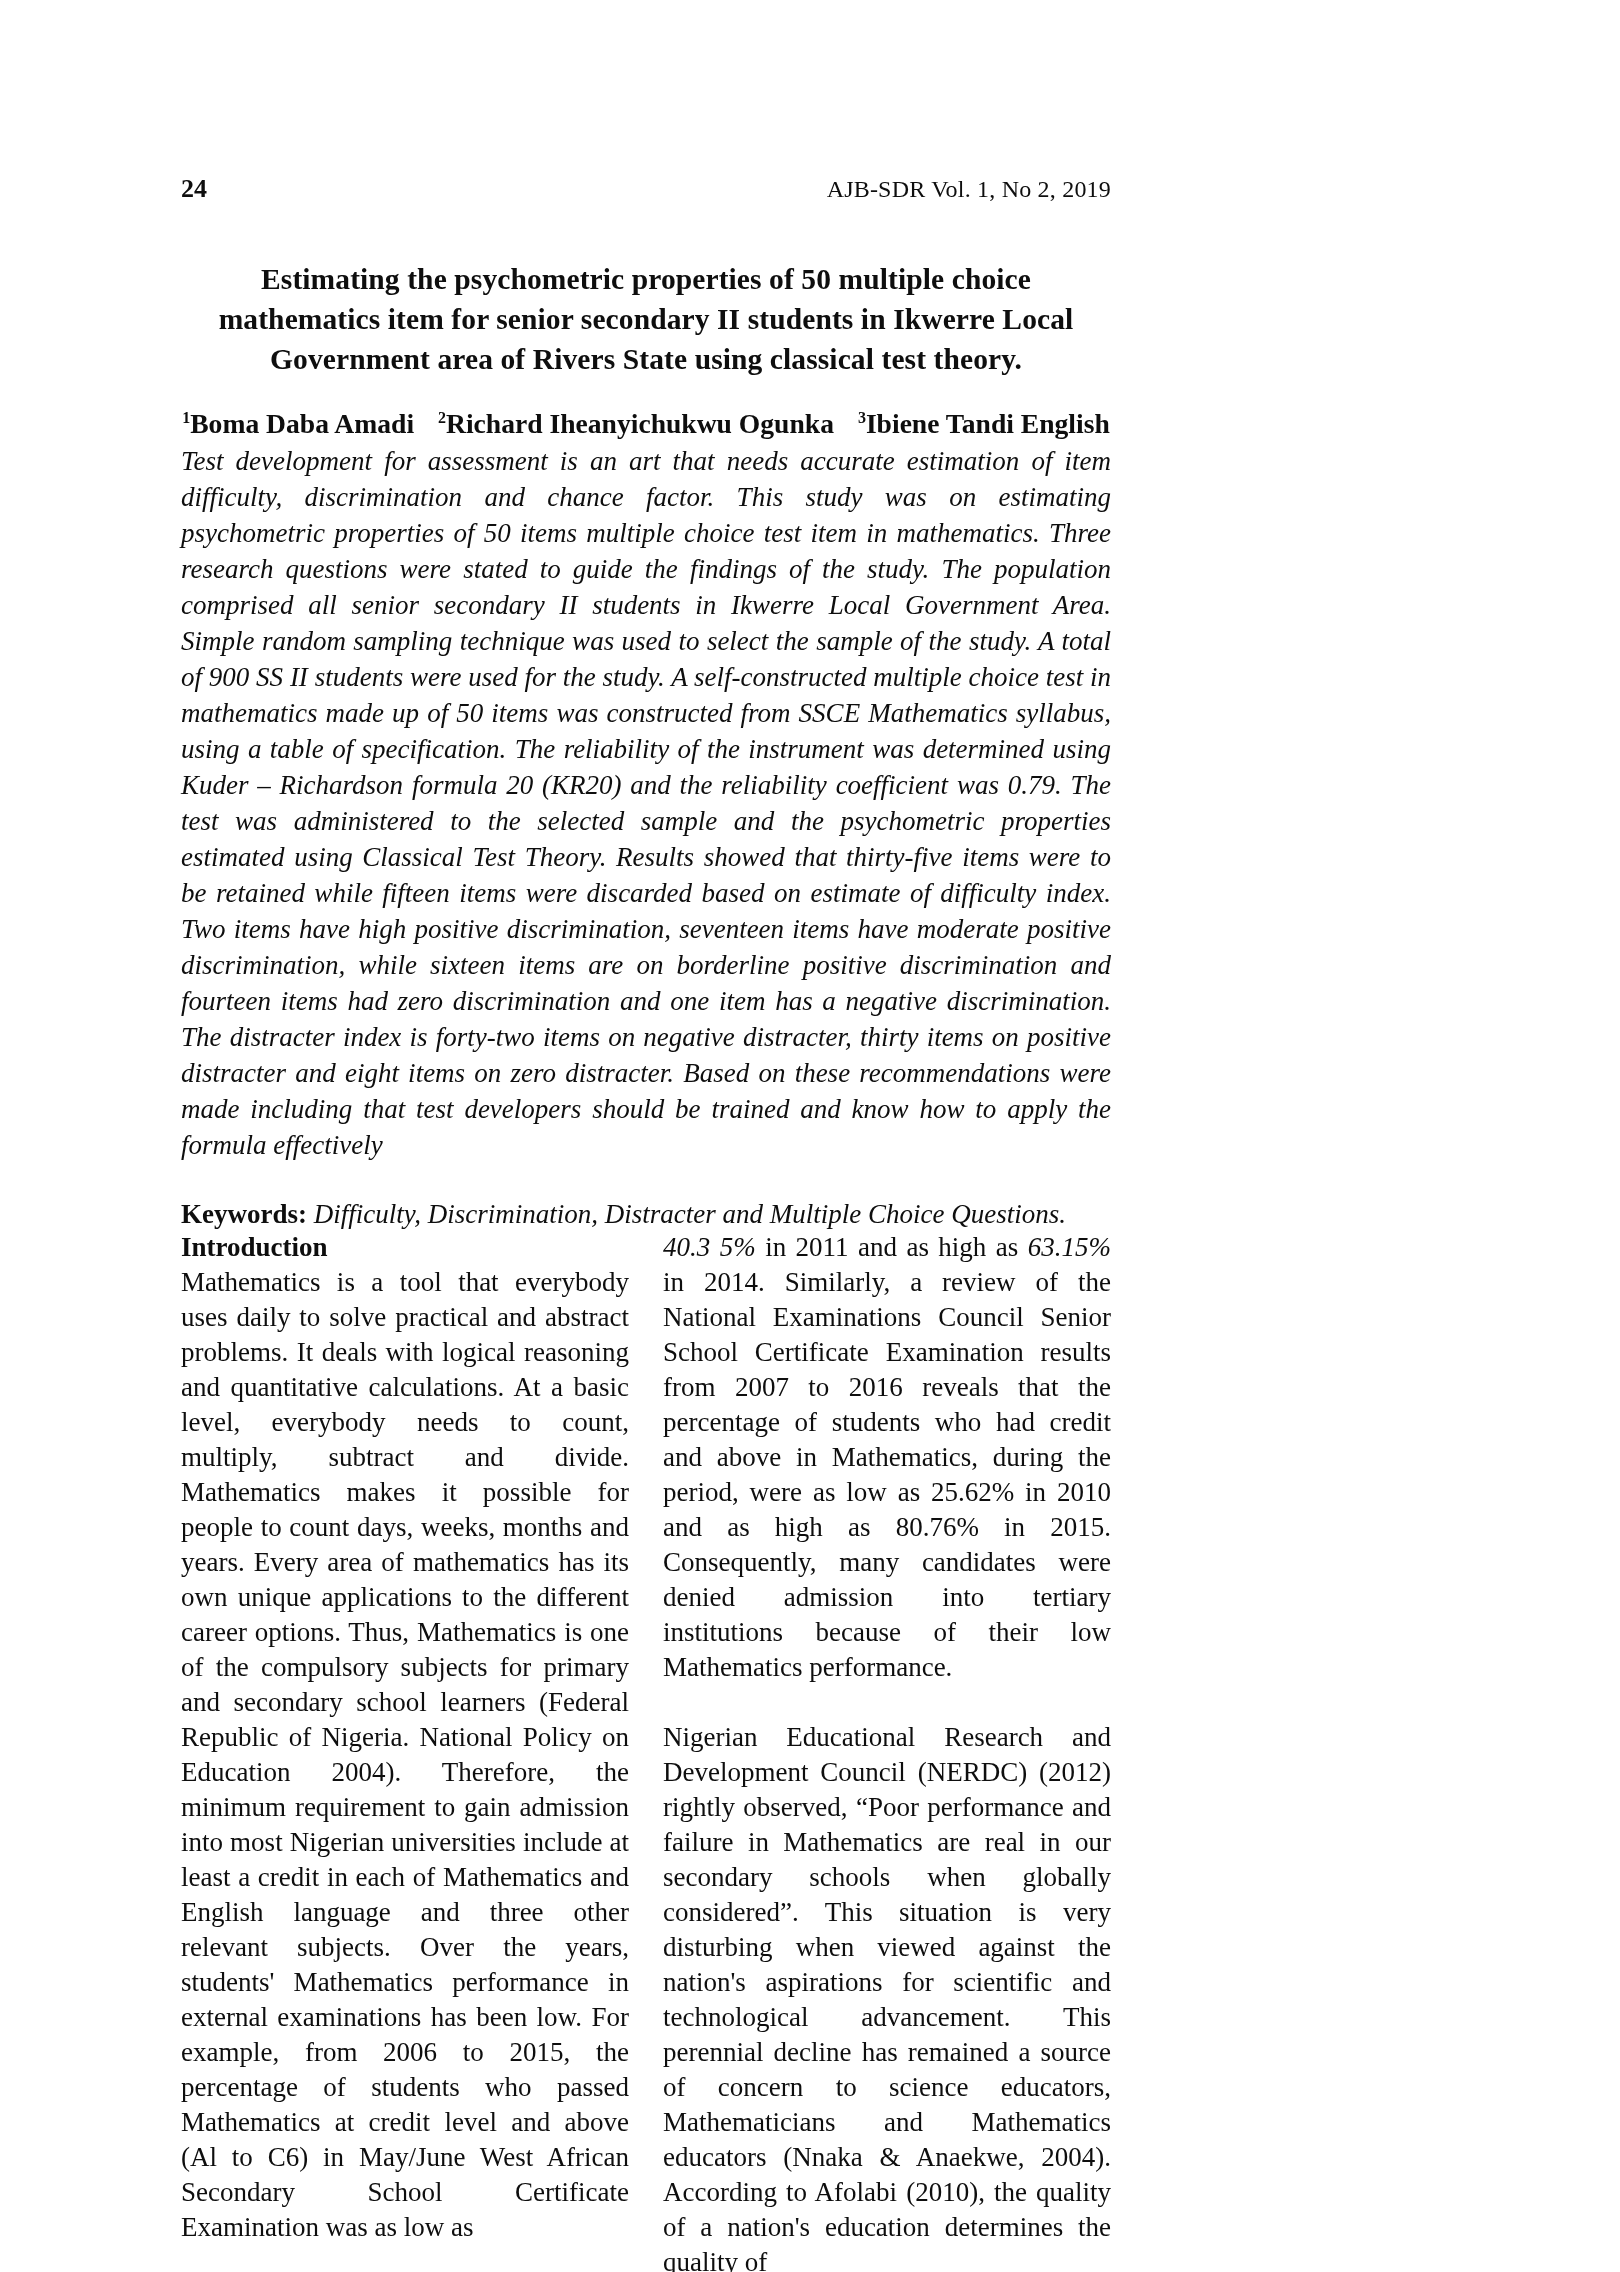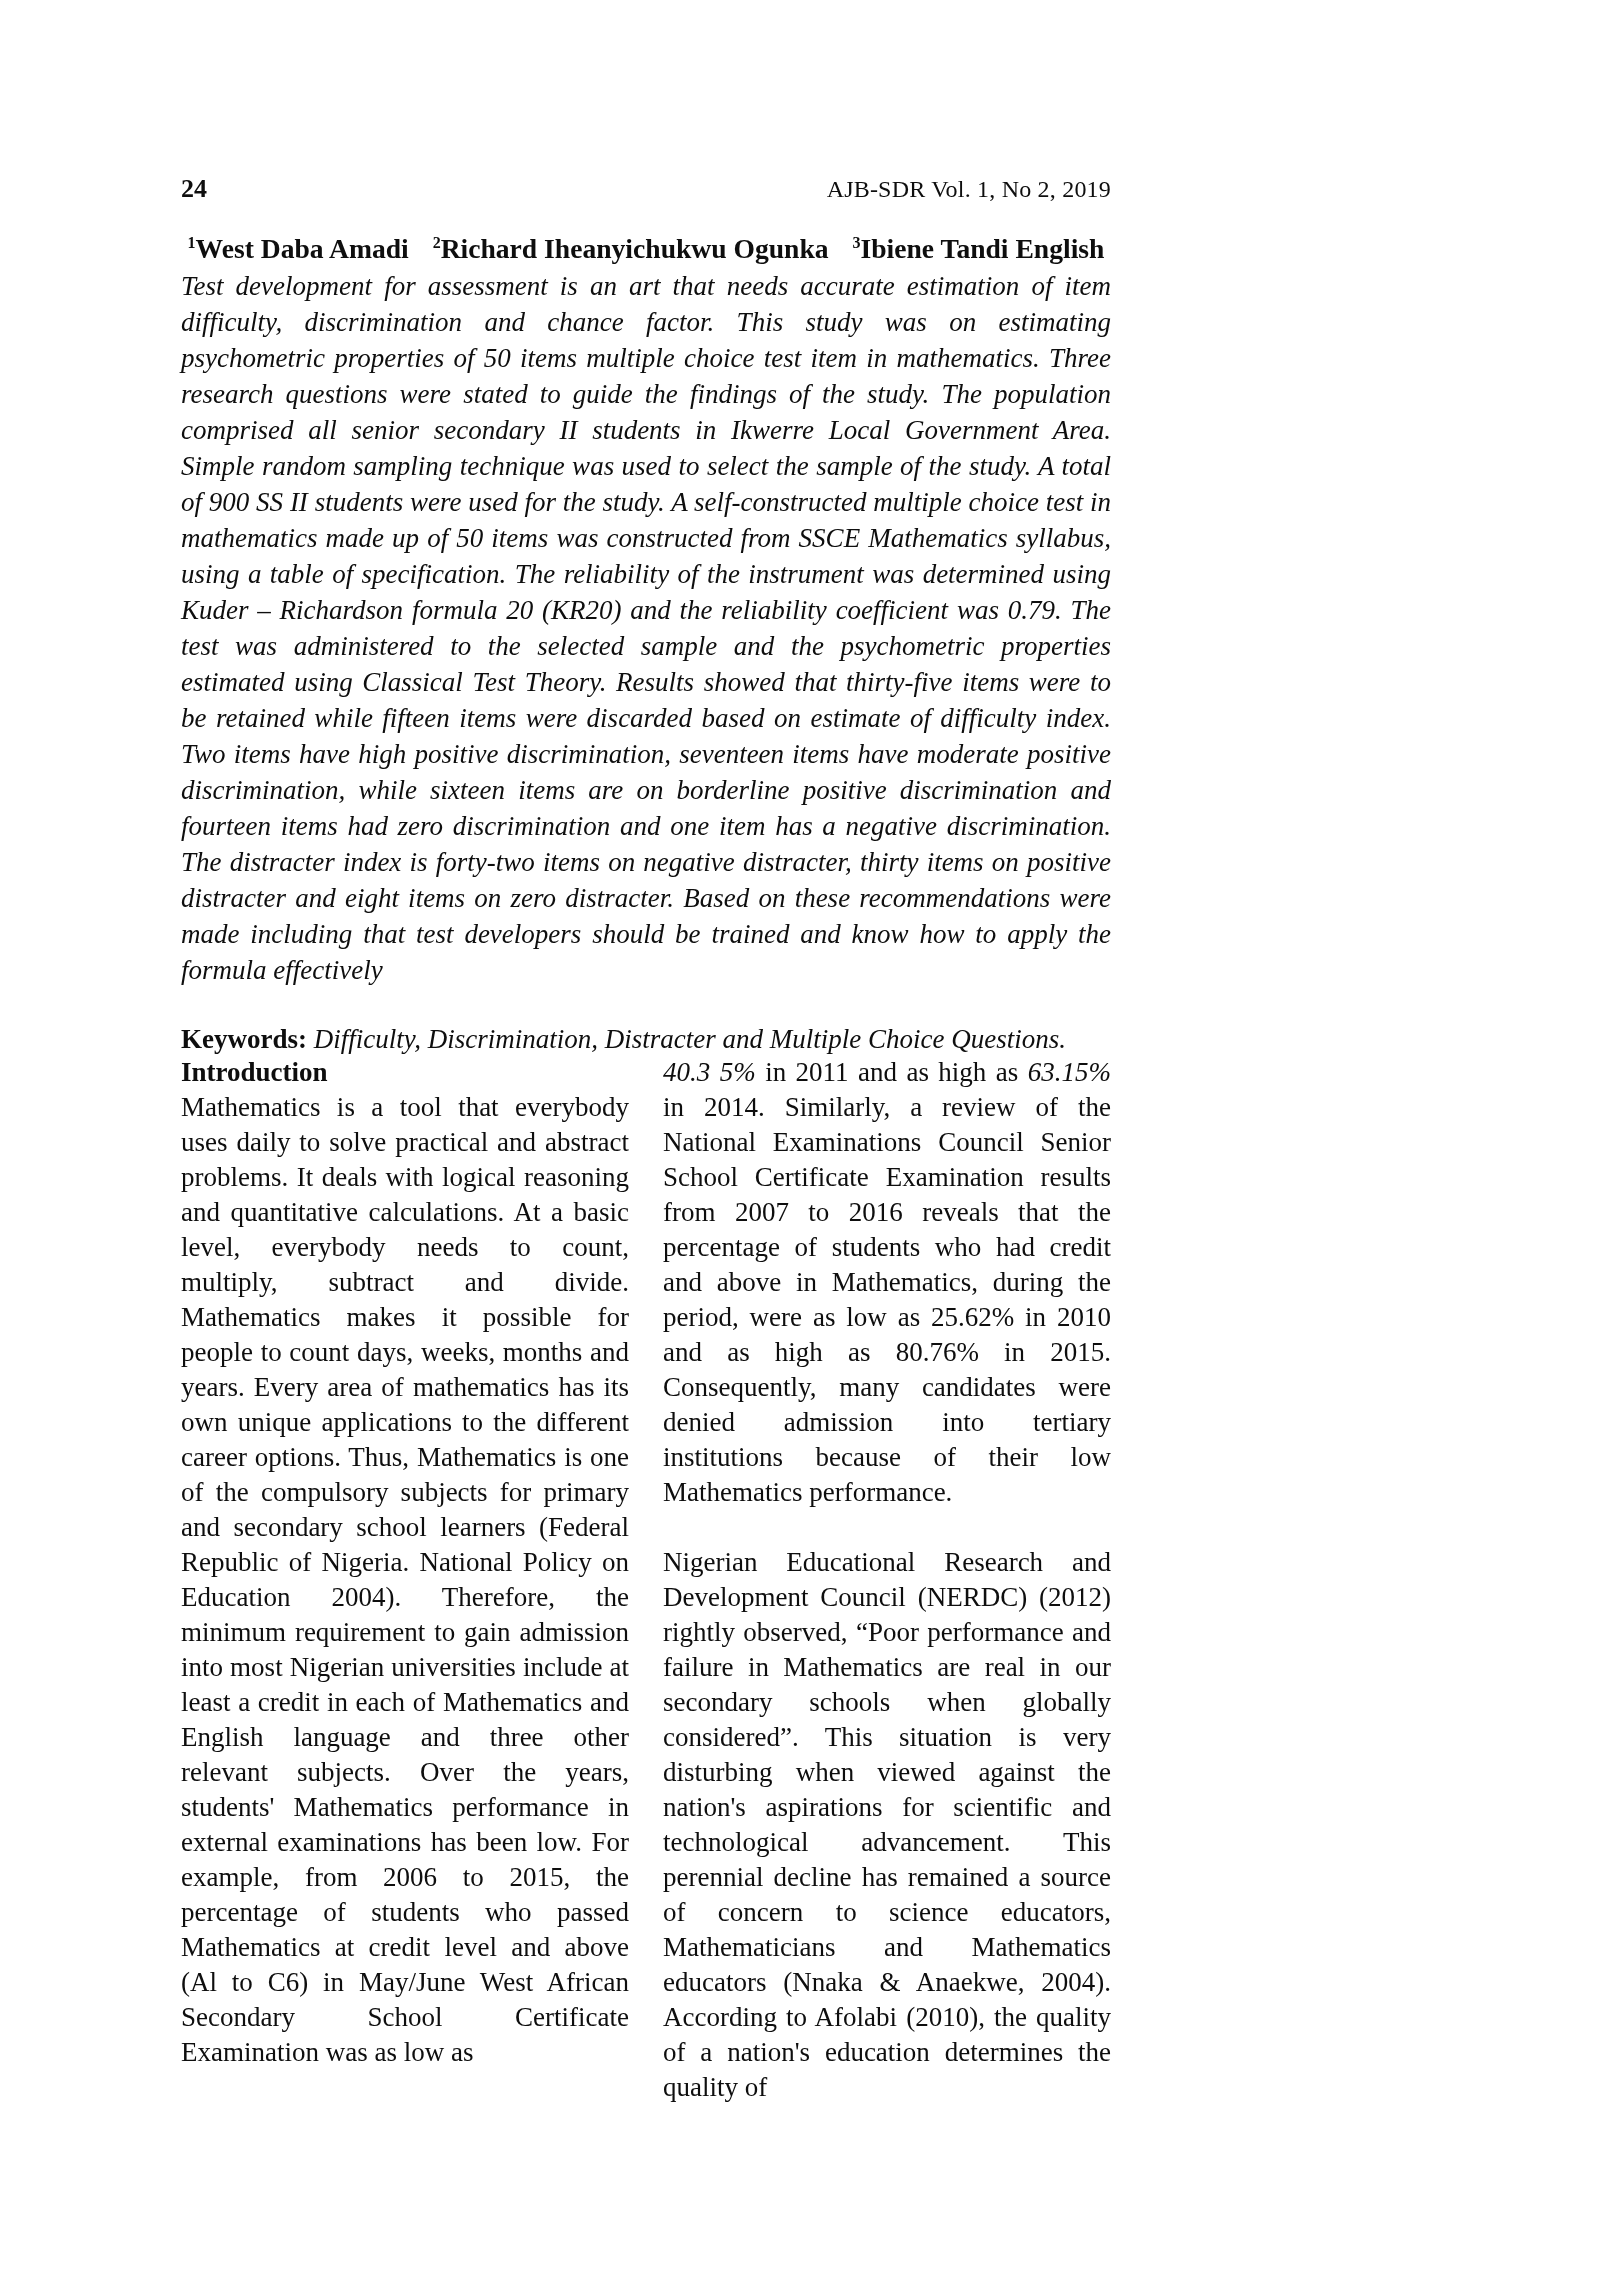--- a/index.html
+++ b/index.html
@@ -96,23 +96,24 @@
 </head>
 <body>
 
 <div class="page">
 
   <div class="hdr">
     <span class="page-num">24</span>
     <span class="journal-ref">AJB-SDR Vol. 1, No 2, 2019</span>
   </div>
 
+  <div class="title">Estimating the psychometric properties of 50 multiple choice mathematics item for senior secondary II students in Ikwerre Local Government area of Rivers State using classical test theory.</div>
 
   <div class="authors">
-    <span class="author"><sup>1</sup><span>West Daba Amadi</span></span>
+    <span class="author"><sup>1</sup><span>Boma Daba Amadi</span></span>
     <span class="author"><sup>2</sup><span>Richard Iheanyichukwu Ogunka</span></span>
     <span class="author"><sup>3</sup><span>Ibiene Tandi English</span></span>
   </div>
 
   <div class="abstract-body">Test development for assessment is an art that needs accurate estimation of item difficulty, discrimination and chance factor. This study was on estimating psychometric properties of 50 items multiple choice test item in mathematics. Three research questions were stated to guide the findings of the study.  The population comprised all senior secondary II students in Ikwerre Local Government Area. Simple random sampling technique was used to select the sample of the study. A total of 900 SS II students were used for the study. A self-constructed multiple choice test in mathematics made up of 50 items was constructed from SSCE Mathematics syllabus, using a table of specification. The reliability of the instrument was determined using Kuder – Richardson formula 20 (KR20) and the reliability coefficient was 0.79. The test was administered to the selected sample and the psychometric properties estimated using Classical Test Theory. Results showed that thirty-five items were to be retained while fifteen items were discarded based on estimate of difficulty index. Two items have high positive discrimination, seventeen items have moderate positive discrimination, while sixteen items are on borderline positive discrimination and fourteen items had zero discrimination and one item has a negative discrimination. The distracter index is forty-two items on negative distracter, thirty items on positive distracter and eight items on zero distracter. Based on these recommendations were made including that test developers should be trained and know how to apply the formula effectively</div>
 
   <div class="keywords">
     <span class="kw-label">Keywords:</span><span class="kw-text"> Difficulty, Discrimination, Distracter and Multiple Choice Questions.</span>
   </div>
 

